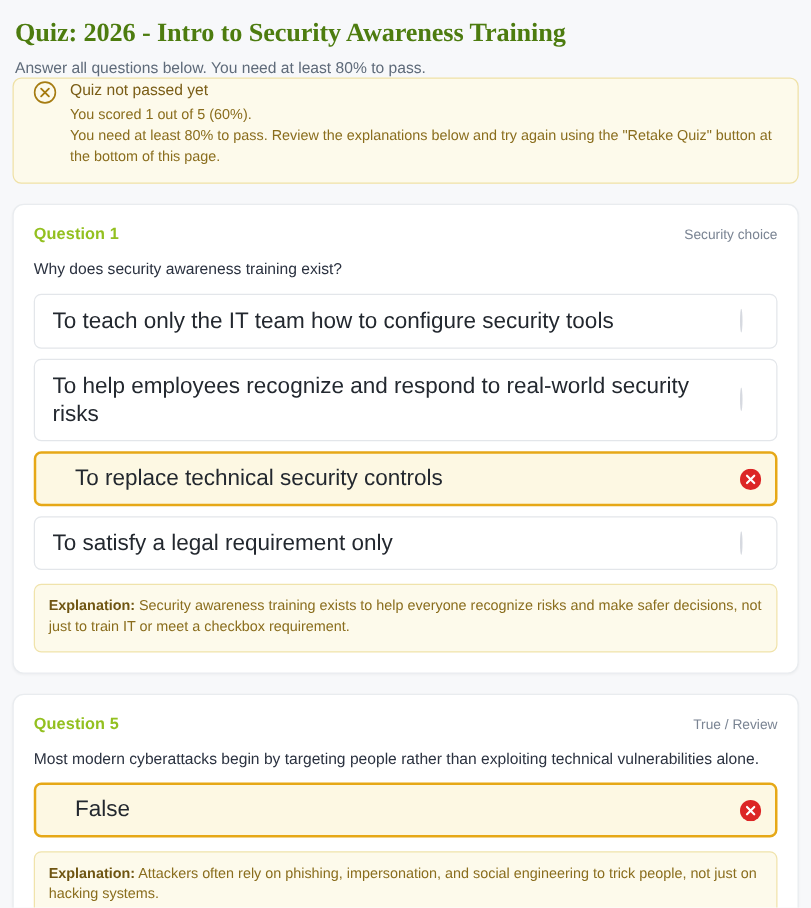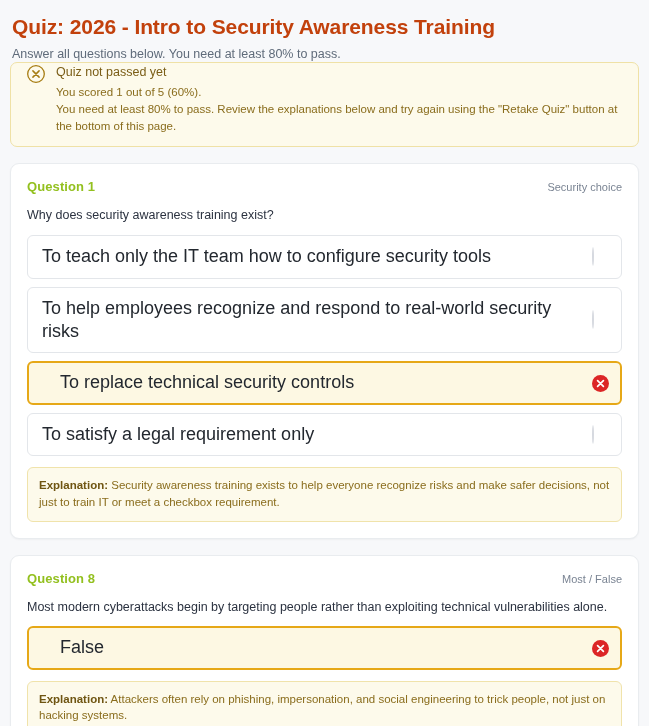--- a/index.html
+++ b/index.html
@@ -16,24 +16,25 @@
     overflow: hidden;
   }
   .page {
     padding: 10px 10px 0 10px;
   }
 
   
   .page-title {
     font-size: 21px;
     font-weight: bold;
-    color: #c2410c;
+    color: #4d7c0f;
     margin: 4px 0 0 2px;
     letter-spacing: -0.1px;
     line-height: 1.2;
+    font-family: Liberation Serif, serif;
   }
   .page-subtitle {
     font-size: 12.5px;
     color: #5f6b7a;
     margin: 7px 0 0 2px;
     line-height: 1.3;
   }
 
   
   .alert {
@@ -195,22 +196,22 @@
           </div>
           <div class="option">
             <div class="option-text">To satisfy a legal requirement only</div>
             <span class="marker"><span class="radio-empty"></span></span>
           </div>
         </div>
         <div class="explanation"><b>Explanation:</b><span> Security awareness training exists to help everyone recognize risks and make safer decisions, not just to train IT or meet a checkbox requirement.</span></div>
       </div>
       <div class="card">
         <div class="q-head">
-          <div class="q-label">Question 8</div>
-          <div class="q-type">Most / False</div>
+          <div class="q-label">Question 5</div>
+          <div class="q-type">True / Review</div>
         </div>
         <div class="q-text">Most modern cyberattacks begin by targeting people rather than exploiting technical vulnerabilities alone.</div>
         <div class="options">
           <div class="option wrong">
             <div class="option-text">False</div>
             <span class="marker"><svg width="17" height="17" viewBox="0 0 17 17">
                 <circle cx="8.5" cy="8.5" r="8.5" fill="#dc2626"></circle>
                 <path d="M5.6 5.6 L11.4 11.4 M11.4 5.6 L5.6 11.4" stroke="#ffffff" stroke-width="1.7" stroke-linecap="round"></path>
               </svg></span>
           </div>

